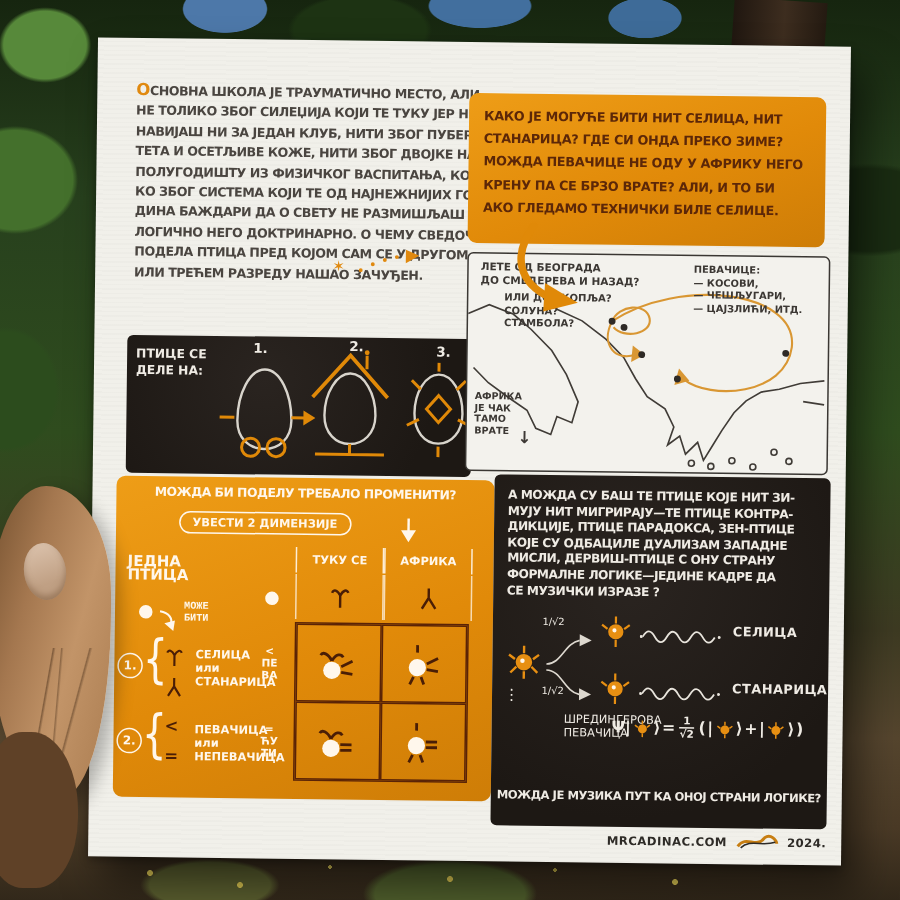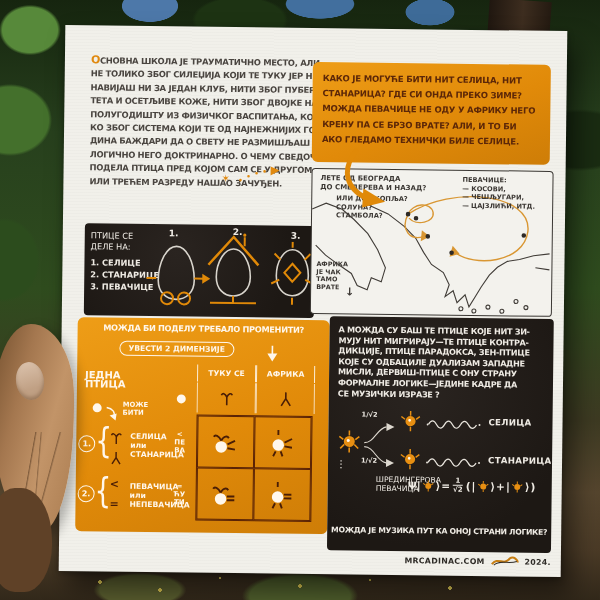--- a/index.html
+++ b/index.html
@@ -42,41 +42,41 @@
   #p1::first-letter{color:#E0890F;font-size:11px;}
   #sparkle{left:158px;top:146px;color:#E0890F;font-size:10px;}
   
   .orange{background:linear-gradient(160deg,#EE9D17 0%,#E18A09 55%,#CE7D07 100%);}
   #p2{left:248px;top:34px;width:238px;height:100px;border-radius:6px;
       color:#5C2708;font-size:8.5px;line-height:15.2px;font-weight:bold;
       letter-spacing:-0.2px;padding:9px 10px;box-sizing:border-box;}
   
   .black{background:radial-gradient(circle at 40% 30%,#2a2420,#1d1814 75%);border-radius:4px;}
   #p3{left:22px;top:198px;width:230px;height:92px;color:#EFEBE4;}
-  #p3 .intro{left:6px;top:7px;font-size:8.2px;line-height:10.5px;font-weight:normal;}
+  #p3 .intro{left:6px;top:7px;font-size:8.2px;line-height:10.5px;font-weight:bold;}
   #p3 .list{left:6px;top:33px;font-size:8.2px;line-height:12px;font-weight:bold;}
   .eggnum{font-size:9px;font-weight:bold;color:#EFEBE4;}
   
   #p4{left:248px;top:140px;width:242px;height:146px;background:#F3F2ED;
       border:1.5px solid #3a3733;border-radius:4px;box-sizing:border-box;}
   #p4 .t{color:#3c3834;font-weight:bold;}
   #q1{left:8px;top:5px;font-size:7px;line-height:9px;}
   #q2{left:24px;top:25px;font-size:6.7px;line-height:8.6px;}
   #singers{left:150px;top:5px;font-size:6.6px;line-height:8.6px;}
   #africa{left:5px;top:92px;font-size:6.4px;line-height:7.6px;}
   #africa-arrow{left:34px;top:116px;font-size:11px;color:#3c3834;font-weight:bold;}
   
   #p5{left:16px;top:292px;width:252px;height:214px;border-radius:6px;color:#FFF7EC;}
   #p5 .t{font-weight:bold;}
   #p5-title{left:0;top:5px;width:100%;text-align:center;font-size:8.2px;letter-spacing:-0.3px;}
   #bubble{left:42px;top:23px;border:1.4px solid #FFF7EC;border-radius:9px;
           padding:2px 8px;font-size:7.6px;font-weight:bold;}
   #one-bird{left:8px;top:54px;font-size:10px;line-height:8.8px;}
   #dot1{left:16px;top:86px;width:9px;height:9px;border-radius:50%;background:#FFF7EC;}
-  #can-be{left:46px;top:84px;font-size:6.8px;line-height:7.6px;}
+  #can-be{left:46px;top:84px;font-size:6.8px;line-height:7.6px;font-family:Liberation Mono, monospace;}
   .numcirc{width:15px;height:15px;border:1.4px solid #FFF7EC;border-radius:50%;
            font-size:8px;font-weight:bold;display:flex;align-items:center;justify-content:center;}
   .brace{font-size:26px;color:#FFF7EC;transform:scaleY(1.35);font-weight:normal;}
   .dim{font-size:7.6px;line-height:9px;}
   .symtxt{font-size:11px;font-weight:bold;color:#4A1E06;}
   
   #tbl-head{left:120px;top:46px;display:flex;}
   .hcell{width:57px;height:17px;border-left:1.2px solid rgba(255,247,236,.9);
          border-right:1.2px solid rgba(255,247,236,.9);display:flex;align-items:center;
          justify-content:center;font-size:7.6px;font-weight:bold;}
@@ -85,21 +85,21 @@
          border-right:1.2px solid rgba(255,247,236,.75);display:flex;align-items:center;justify-content:center;}
   #tbl-dot{left:100px;top:76px;width:9px;height:9px;border-radius:50%;background:#FFF7EC;}
   #grid{left:120px;top:96px;display:grid;grid-template-columns:57px 57px;grid-template-rows:52px 52px;
         border:1.6px solid #5A2306;}
   .gcell{border:1.1px solid #5A2306;display:flex;align-items:center;justify-content:center;}
   .rowlab{font-size:7px;line-height:8px;font-weight:bold;text-align:center;}
   
   #p6{left:268px;top:288px;width:224px;height:234px;color:#EFEBE4;}
   #p6-text{left:9px;top:8px;font-size:8.1px;line-height:10.6px;font-weight:bold;letter-spacing:-0.3px;}
   #diag{left:8px;top:92px;width:208px;height:72px;}
-  .coef{font-size:6.6px;font-weight:bold;color:#EFEBE4;}
+  .coef{font-size:6.6px;font-weight:normal;color:#EFEBE4;}
   .blab{font-size:8.6px;font-weight:bold;letter-spacing:0.3px;}
   #vdots{left:8px;top:142px;font-size:10px;color:#EFEBE4;}
   #schro{left:8px;top:158px;font-size:7.6px;line-height:9.4px;font-weight:normal;padding-left:40px;}
   #eq{left:80px;top:160px;display:flex;align-items:center;gap:1px;font-size:10.5px;font-weight:bold;}
   .frac{display:inline-flex;flex-direction:column;align-items:center;font-size:7px;line-height:7px;margin:0 2px;}
   .frac .den{border-top:1px solid #EFEBE4;padding-top:1px;}
   #p6-bottom{left:0;top:209px;width:100%;text-align:center;font-size:7.7px;font-weight:bold;letter-spacing:-0.3px;}
   
   #footer{left:296px;top:524px;width:196px;display:flex;justify-content:flex-end;
           align-items:center;gap:5px;color:#2e2b27;font-size:7.8px;font-weight:bold;letter-spacing:0.3px;}
@@ -154,23 +154,20 @@
 КРЕНУ ПА СЕ БРЗО ВРАТЕ? АЛИ, И ТО БИ
 АКО ГЛЕДАМО ТЕХНИЧКИ БИЛЕ СЕЛИЦЕ.</div>
   <svg class="abs" style="left:272px;top:120px;z-index:5" width="70" height="60">
     <path d="M20,2 C6,22 10,40 32,50" stroke="#E08908" stroke-width="5" fill="none" stroke-linecap="round"></path>
     <polygon points="28,40 50,53 27,59" fill="#E08908"></polygon>
   </svg>
 
   <div id="p3" class="abs black">
     <div class="abs pre intro">ПТИЦЕ СЕ
 ДЕЛЕ НА:</div>
-    <div class="abs pre list">1. СЕЛИЦЕ
-2. СТАНАРИЦЕ
-3. ПЕВАЧИЦЕ</div>
     <span class="abs eggnum" style="left:84px;top:4px">1.</span>
     <span class="abs eggnum" style="left:148px;top:2px">2.</span>
     <span class="abs eggnum" style="left:206px;top:5px">3.</span>
     <svg class="abs" style="left:62px;top:18px" width="64" height="70" viewBox="0 0 64 70">
       <path d="M30,4 C40,4 48,20 48,38 C48,50 40,57 30,57 C20,57 12,50 12,38 C12,20 20,4 30,4 Z" stroke="#D8D4CC" stroke-width="1.6" fill="none"></path>
       <circle cx="21" cy="56" r="6" stroke="#E08908" stroke-width="2" fill="none"></circle>
       <circle cx="38" cy="56" r="6" stroke="#E08908" stroke-width="2" fill="none"></circle>
       <path d="M0,36 h10" stroke="#E08908" stroke-width="2"></path>
       <path d="M48,36 h10" stroke="#E08908" stroke-width="2"></path>
         <polygon points="56,31 64,36 56,41" fill="#E08908"></polygon>

